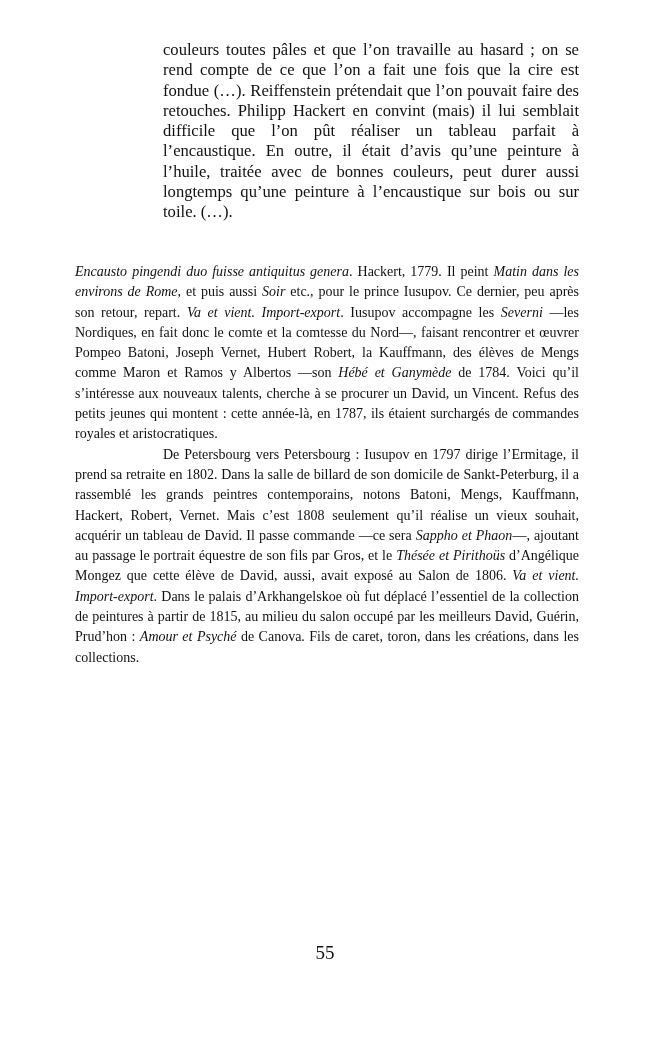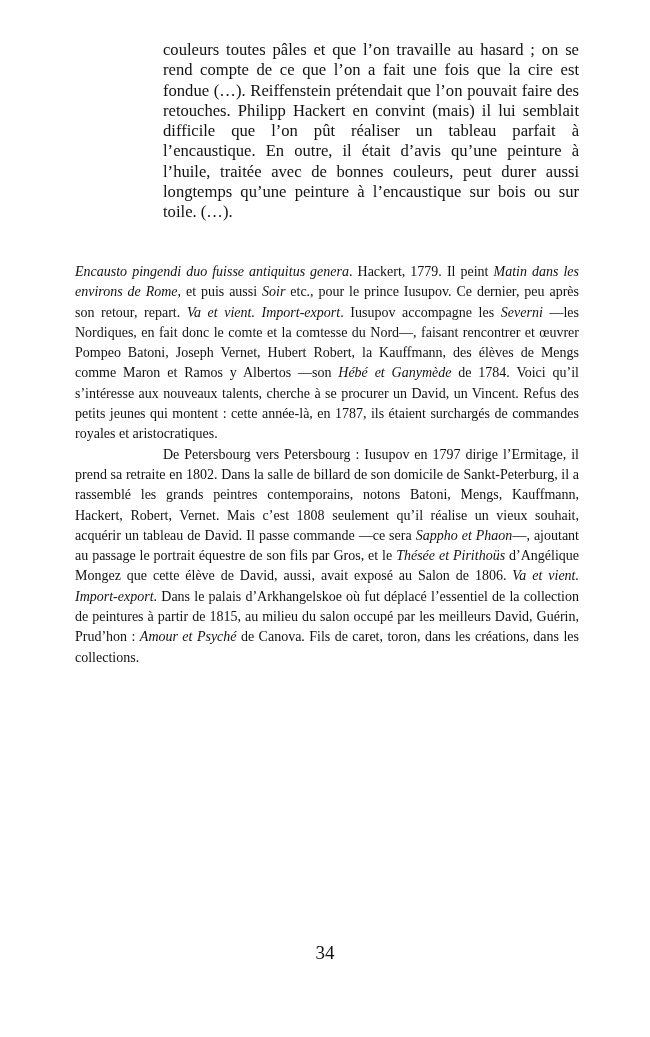--- a/index.html
+++ b/index.html
@@ -63,15 +63,15 @@
 
   <div class="quote">
     <p>couleurs toutes pâles et que l’on travaille au hasard ; on se rend compte de ce que l’on a fait une fois que la cire est fondue (…). Reiffenstein prétendait que l’on pouvait faire des retouches. Philipp Hackert en convint (mais) il lui semblait difficile que l’on pût réaliser un tableau parfait à l’encaustique. En outre, il était d’avis qu’une peinture à l’huile, traitée avec de bonnes couleurs, peut durer aussi longtemps qu’une peinture à l’encaustique sur bois ou sur toile. (…).</p>
   </div>
 
   <div class="body-text">
     <p><i>Encausto pingendi duo fuisse antiquitus genera</i><span>. Hackert, 1779. Il peint </span><i>Matin dans les environs de Rome</i><span>, et puis aussi </span><i>Soir</i><span> etc., pour le prince Iusupov. Ce dernier, peu après son retour, repart. </span><i>Va et vient. Import-export</i><span>. Iusupov accompagne les </span><i>Severni</i><span> —les Nordiques, en fait donc le comte et la comtesse du Nord—, faisant rencontrer et œuvrer Pompeo Batoni, Joseph Vernet, Hubert Robert, la Kauffmann, des élèves de Mengs comme Maron et Ramos y Albertos —son </span><i>Hébé et Ganymède</i><span> de 1784. Voici qu’il s’intéresse aux nouveaux talents, cherche à se procurer un David, un Vincent. Refus des petits jeunes qui montent : cette année-là, en 1787, ils étaient surchargés de commandes royales et aristocratiques.</span></p>
     <p class="indent"><span>De Petersbourg vers Petersbourg : Iusupov en 1797 dirige l’Ermitage, il prend sa retraite en 1802. Dans la salle de billard de son domicile de Sankt-Peterburg, il a rassemblé les grands peintres contemporains, notons Batoni, Mengs, Kauffmann, Hackert, Robert, Vernet. Mais c’est 1808 seulement qu’il réalise un vieux souhait, acquérir un tableau de David. Il passe commande —ce sera </span><i>Sappho et Phaon</i><span>—, ajoutant au passage le portrait équestre de son fils par Gros, et le </span><i>Thésée et Pirithoüs</i><span> d’Angélique Mongez que cette élève de David, aussi, avait exposé au Salon de 1806. </span><i>Va et vient. Import-export</i><span>. Dans le palais d’Arkhangelskoe où fut déplacé l’essentiel de la collection de peintures à partir de 1815, au milieu du salon occupé par les meilleurs David, Guérin, Prud’hon : </span><i>Amour et Psyché</i><span> de Canova. Fils de caret, toron, dans les créations, dans les collections.</span></p>
   </div>
 
-  <div class="page-number">34</div>
+  <div class="page-number">55</div>
 
 </div>
 
 </body></html>

